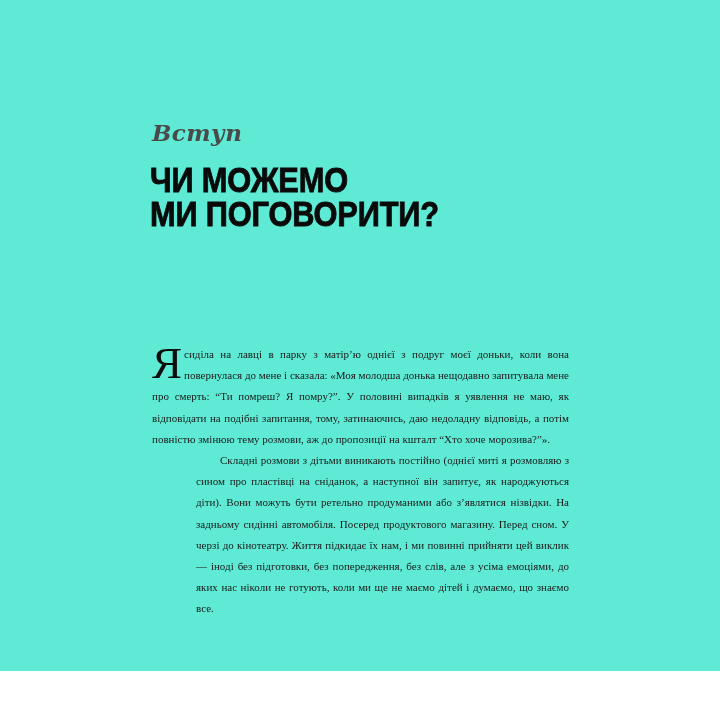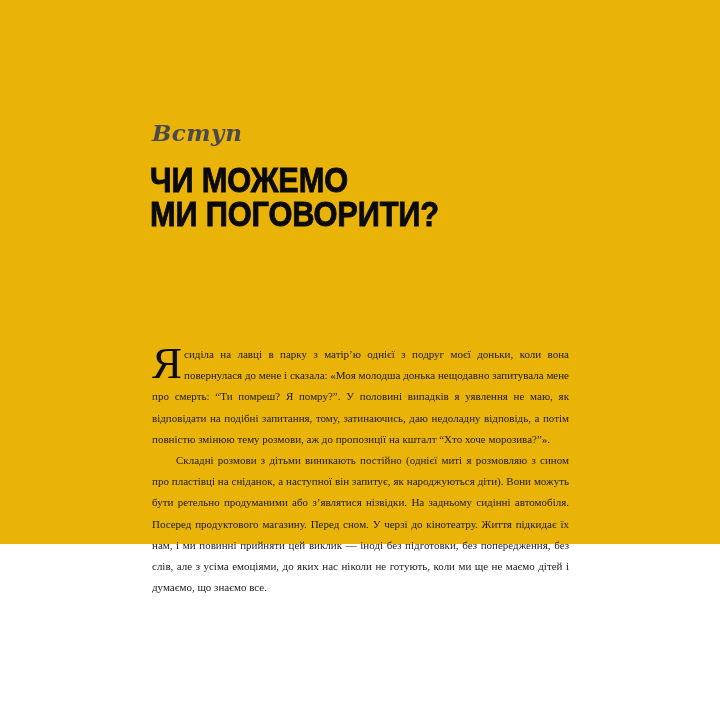--- a/index.html
+++ b/index.html
@@ -11,22 +11,22 @@
     width: 720px;
     height: 720px;
     background: #ffffff;
     font-family: "Liberation Serif", "DejaVu Serif", serif;
     overflow: hidden;
   }
 
   .page {
     position: relative;
     width: 720px;
-    height: 544px;
-    background: #eab308;
+    height: 671px;
+    background: #5eead4;
     box-sizing: border-box;
   }
 
   
   .chapter-label {
     position: absolute;
     left: 152px;
     top: 119px;
     font-family: "DejaVu Serif", "Liberation Serif", serif;
     font-style: italic;
@@ -75,20 +75,21 @@
     color: #1a1a1a;
     hyphens: manual;
   }
 
   .para.indent {
     text-indent: 24px;
   }
 
   .para + .para {
     margin-top: 0;
+    margin-left: 44px;
   }
 
   
   .para.has-dropcap::first-letter {
     float: left;
     font-family: "Liberation Serif", "DejaVu Serif", serif;
     font-size: 45px;
     line-height: 36px;
     font-weight: 400;
     padding-right: 2px;

